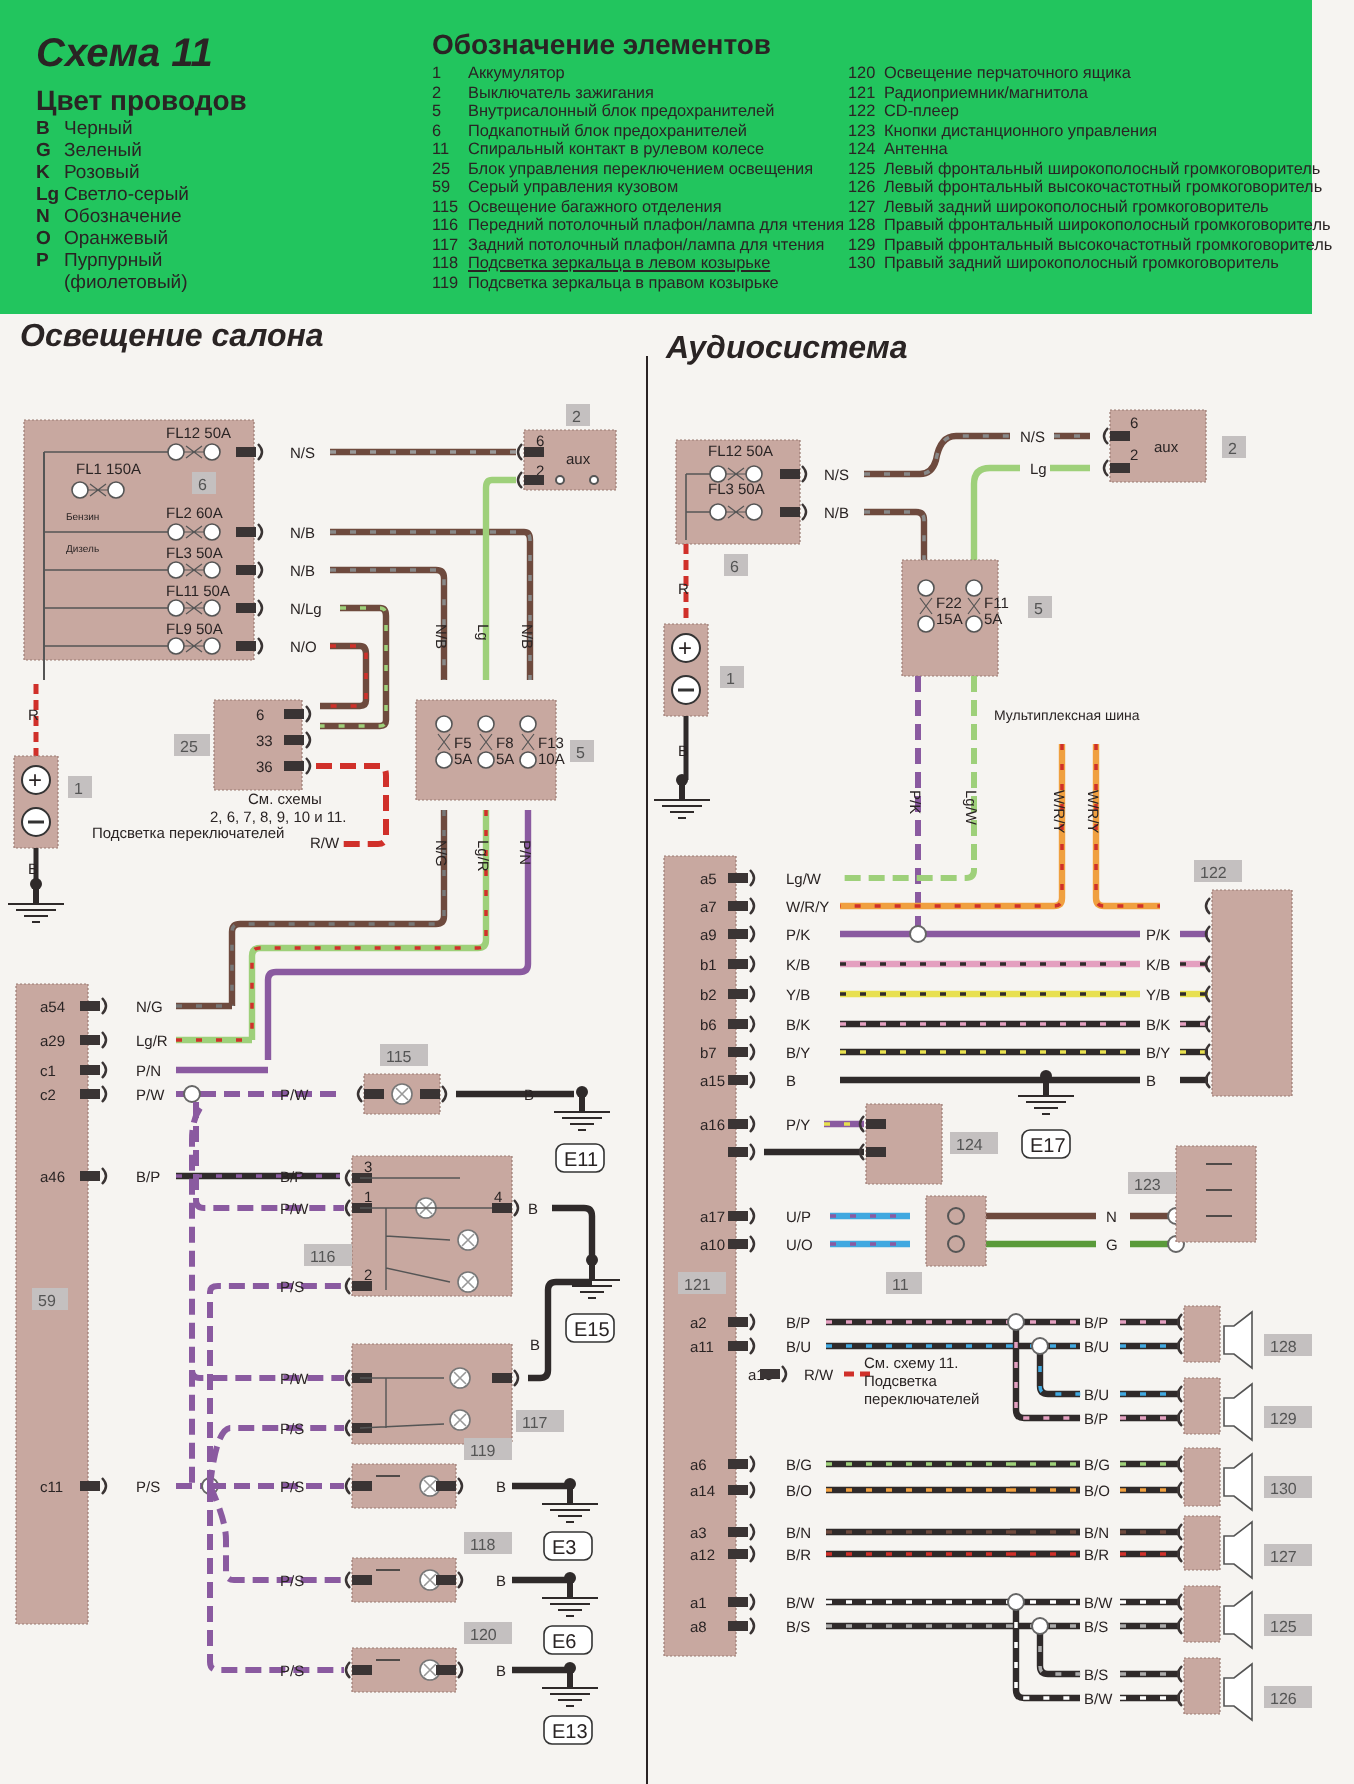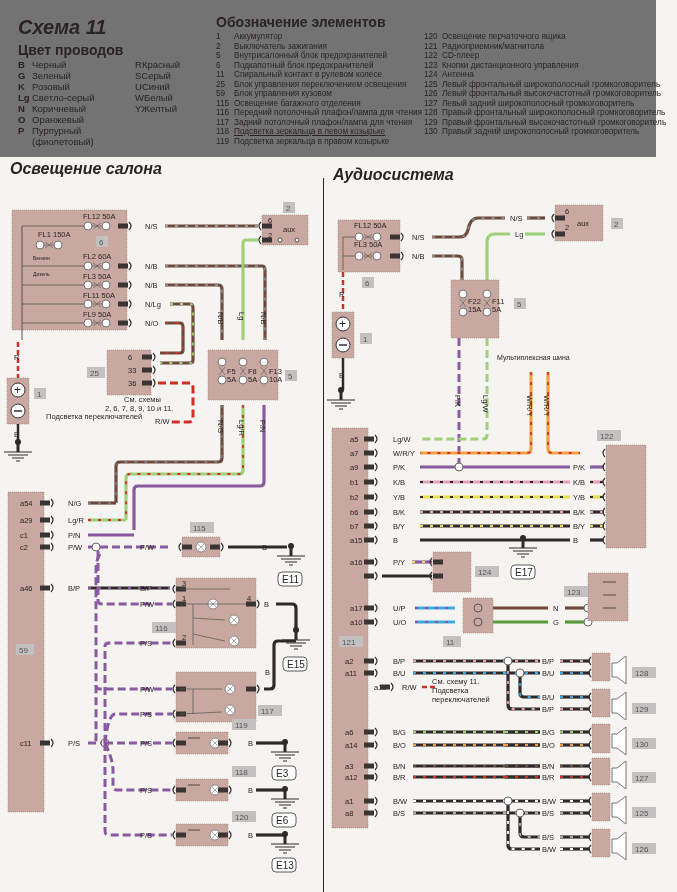--- a/index.html
+++ b/index.html
@@ -1,17 +1,17 @@
 <!DOCTYPE html>
 <html><head>
 <meta charset="utf-8">
 <style>
   html,body{margin:0;padding:0;}
   body{width:677px;height:892px;background:#f6f4f1;position:relative;overflow:hidden;font-family:"Liberation Sans",sans-serif;color:#2a2424;}
-  .header{position:absolute;left:0;top:0;width:656px;height:157px;background:#737373;}
+  .header{position:absolute;left:0;top:0;width:656px;height:157px;background:#22c55e;}
   .title{position:absolute;left:18px;top:16px;font-size:20px;font-weight:bold;font-style:italic;}
   .colors-title{position:absolute;left:18px;top:42px;font-size:14px;font-weight:bold;}
   .colors{position:absolute;left:18px;top:59px;font-size:9.5px;line-height:11px;}
   .colors .row{display:flex;}
   .colors .code{width:14px;font-weight:bold;}
   .colors .name{width:110px;}
   .colors2{position:absolute;left:135px;top:59px;font-size:9.5px;line-height:11px;}
   .elements-title{position:absolute;left:216px;top:14px;font-size:14px;font-weight:bold;}
   .elements{position:absolute;left:216px;top:32px;font-size:8.2px;line-height:9.5px;}
   .elements2{position:absolute;left:424px;top:32px;font-size:8.2px;line-height:9.5px;}
@@ -41,38 +41,31 @@
       <div class="row">
         <span class="code">K</span>
         <span class="name">Розовый</span>
       </div>
       <div class="row">
         <span class="code">Lg</span>
         <span class="name">Светло-серый</span>
       </div>
       <div class="row">
         <span class="code">N</span>
-        <span class="name">Коричневый</span>
+        <span class="name">Обозначение</span>
       </div>
       <div class="row">
         <span class="code">O</span>
         <span class="name">Оранжевый</span>
       </div>
       <div class="row">
         <span class="code">P</span>
         <span class="name">Пурпурный (фиолетовый)</span>
       </div>
     </div>
-  <div class="colors2" id="colorsR">
-      <div class="row"><span class="code">R</span><span class="name">Красный</span></div>
-      <div class="row"><span class="code">S</span><span class="name">Серый</span></div>
-      <div class="row"><span class="code">U</span><span class="name">Синий</span></div>
-      <div class="row"><span class="code">W</span><span class="name">Белый</span></div>
-      <div class="row"><span class="code">Y</span><span class="name">Желтый</span></div>
-    </div>
   <div class="elements-title">Обозначение элементов</div>
   <div class="elements" id="elemsL">
       <div class="el-row">
         <span class="num">1</span>
         <span class="name" style="width: auto;">Аккумулятор</span>
       </div>
       <div class="el-row">
         <span class="num">2</span>
         <span class="name" style="width: auto;">Выключатель зажигания</span>
       </div>
@@ -87,21 +80,21 @@
       <div class="el-row">
         <span class="num">11</span>
         <span class="name" style="width: auto; text-align: right;">Спиральный контакт в рулевом колесе</span>
       </div>
       <div class="el-row">
         <span class="num">25</span>
         <span class="name" style="width: auto;">Блок управления переключением освещения</span>
       </div>
       <div class="el-row">
         <span class="num">59</span>
-        <span class="name" style="width: auto;">Блок управления кузовом</span>
+        <span class="name" style="width: auto;">Серый управления кузовом</span>
       </div>
       <div class="el-row">
         <span class="num">115</span>
         <span class="name" style="width: auto;">Освещение багажного отделения</span>
       </div>
       <div class="el-row">
         <span class="num">116</span>
         <span class="name" style="width: auto;">Передний потолочный плафон/лампа для чтения</span>
       </div>
       <div class="el-row">

